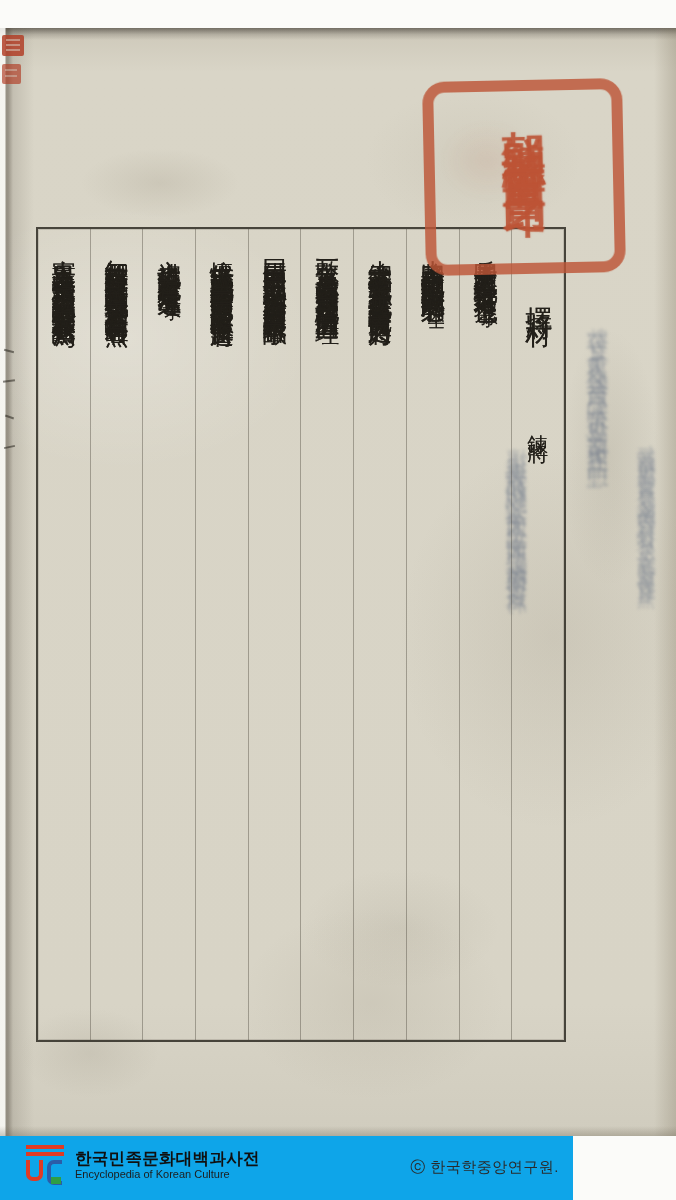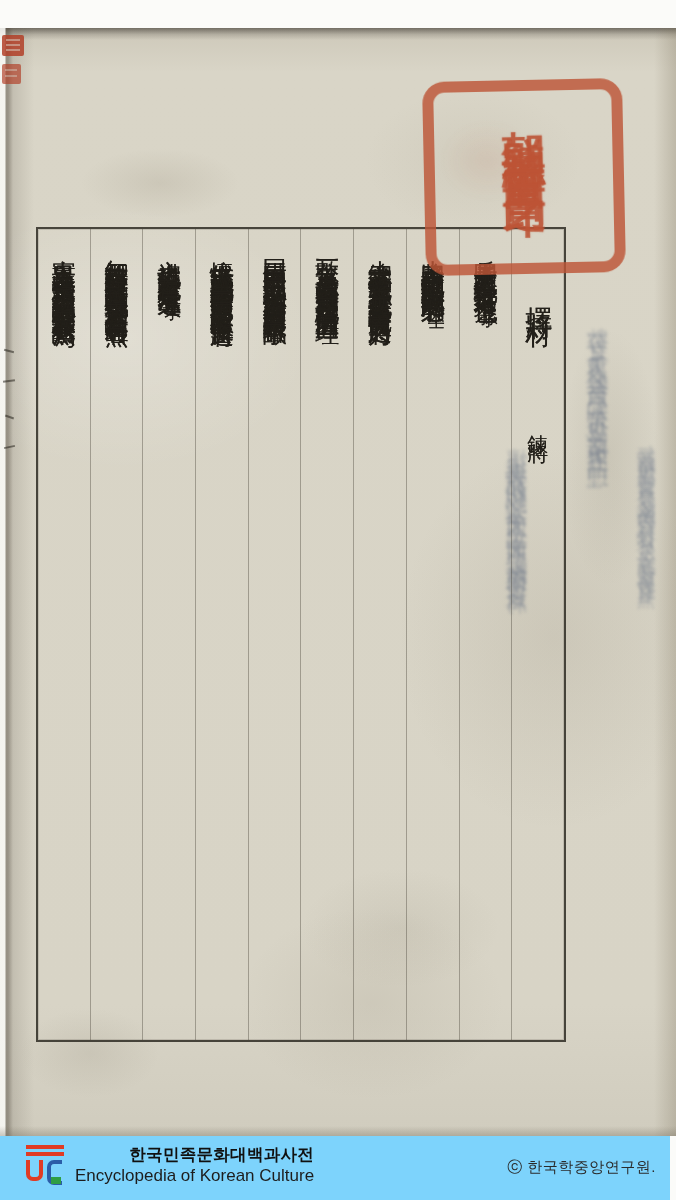--- a/index.html
+++ b/index.html
@@ -80,33 +80,33 @@
       linear-gradient(rgba(216,210,198,.5),rgba(216,210,198,.5)) 4px 9px/14px 2px no-repeat,
       linear-gradient(rgba(216,210,198,.5),rgba(216,210,198,.5)) 4px 14px/14px 2px no-repeat,
       rgba(178,64,40,.85);}
   .corner-stamp.s2{left:2px;top:36px;width:19px;height:20px;opacity:.8;
     background:
       linear-gradient(rgba(216,210,198,.45),rgba(216,210,198,.45)) 3px 5px/12px 2px no-repeat,
       linear-gradient(rgba(216,210,198,.45),rgba(216,210,198,.45)) 3px 11px/12px 2px no-repeat,
       rgba(178,64,40,.85);}
 
   
-  .footer{position:absolute;left:0;top:1136px;width:670px;height:64px;background:#7dd3fc;text-align:right;}
+  .footer{position:absolute;left:0;top:1136px;width:573px;height:64px;background:#0ea5e9;}
   .logo{position:absolute;left:26px;top:8px;display:flex;align-items:center;gap:9px;}
   .mark{position:relative;width:40px;height:42px;}
   .mark>div{position:absolute;}
   .m-b1{left:0;top:1px;width:38px;height:4px;}
   .m-b2{left:0;top:8px;width:38px;height:4px;}
   .m-u{left:0;top:16px;width:9px;height:17px;border-style:solid;border-width:0 4px 4px 4px;border-radius:0 0 7px 7px;}
   .m-c{left:21px;top:16px;width:11px;height:17px;border-style:solid;border-width:4px 0 4px 4px;border-radius:7px 0 0 7px;}
   .m-g{left:25px;top:33px;width:10px;height:7px;}
   .logo-text{display:flex;flex-direction:column;line-height:1.25;
     font-family:"Liberation Sans","DejaVu Sans",sans-serif;}
   .logo-kr{font-size:16.5px;font-weight:bold;color:#101010;letter-spacing:.3px;}
-  .logo-en{font-size:17px;color:#1d1d1d;}
+  .logo-en{font-size:11px;color:#1d1d1d;}
   .copyright{position:absolute;right:14px;top:22px;font-size:15px;color:#2a2a2a;
     font-family:"Liberation Sans","DejaVu Sans",sans-serif;letter-spacing:.5px;margin-left:32px;}
 </style>
 </head>
 <body>
 
 <div class="paper">
   <div class="paper-top"></div>
   <div class="paper-left"></div>
   <div class="paper-right"></div>

